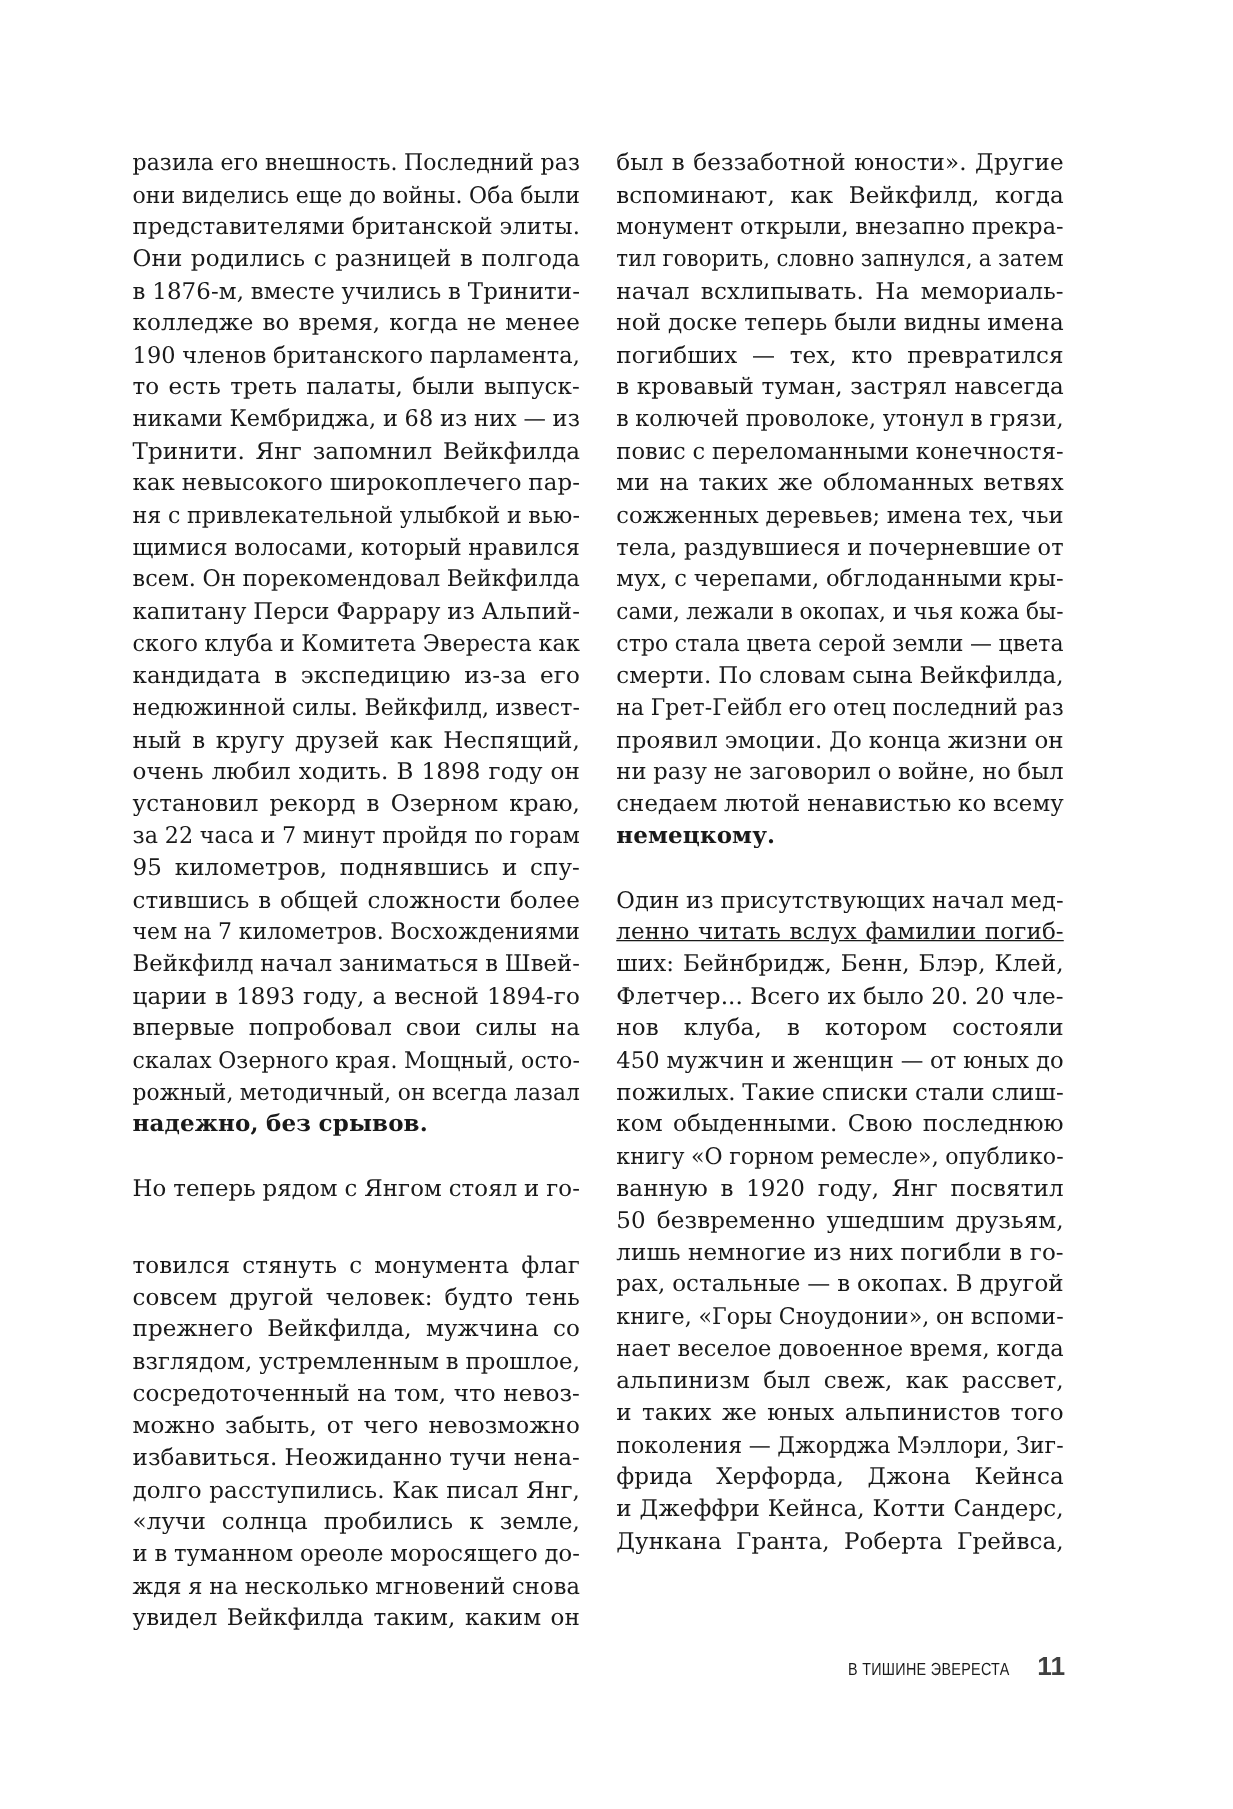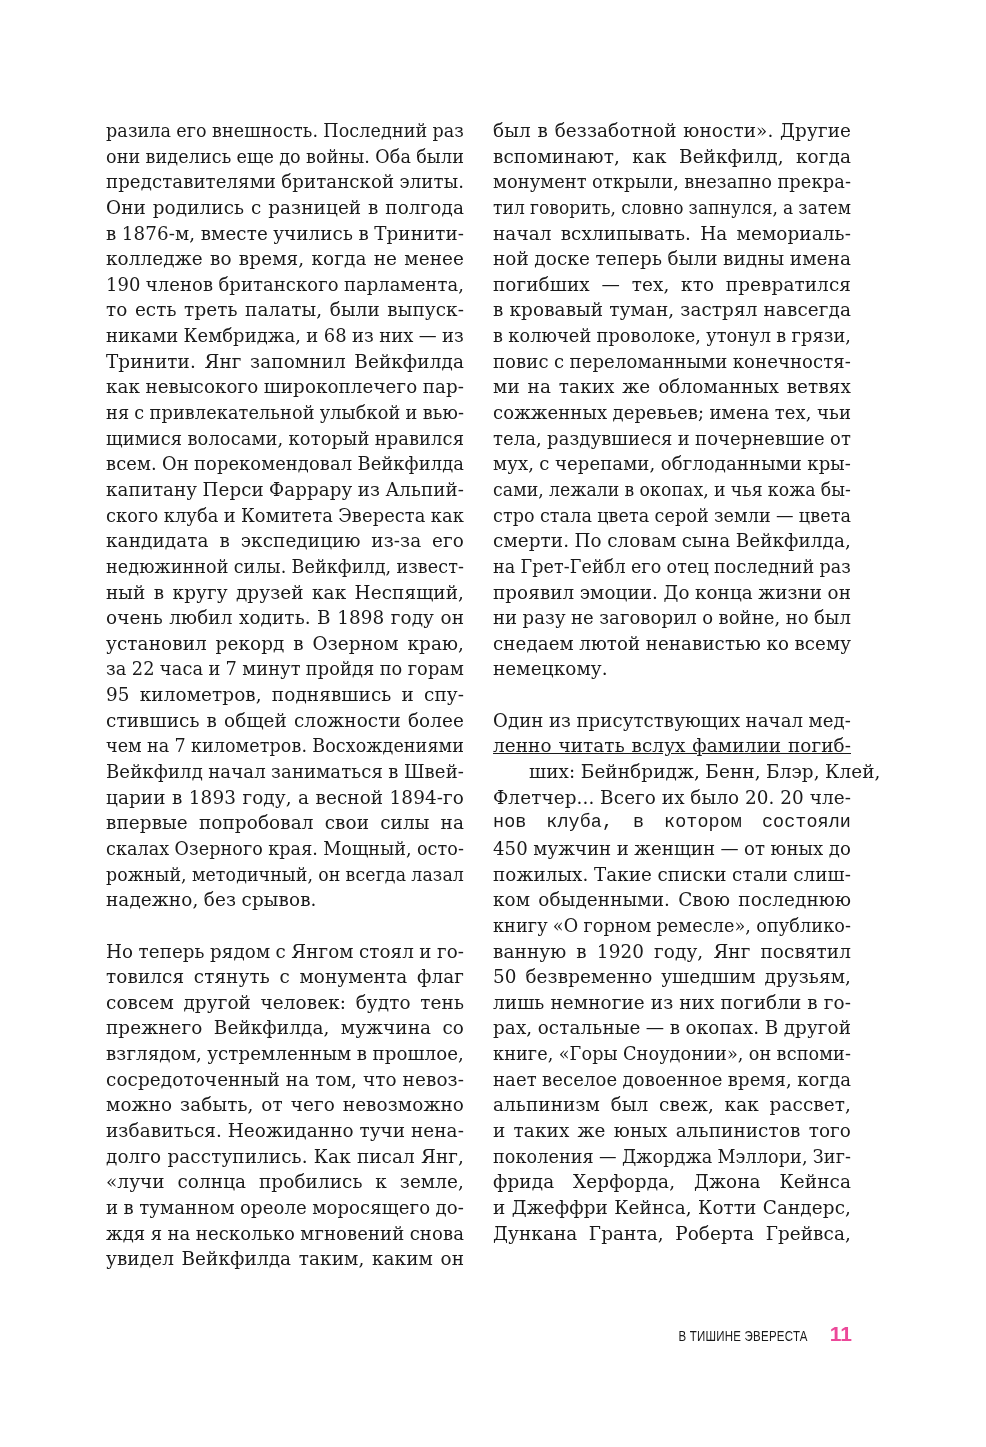--- a/index.html
+++ b/index.html
@@ -30,20 +30,21 @@
     .line {
       display: block;
       height: 25.65px;
       white-space: nowrap;
       text-align-last: justify;
       text-align: justify;
       overflow: visible;
     }
     .line.last {
       text-align-last: left;
+      font-weight: bold;
     }
     .para-gap {
       display: block;
       height: 25.65px;
     }
     .footer {
       position: absolute;
       top: 1322px;
       left: 600px;
       width: 252px;
@@ -57,21 +58,21 @@
       font-size: 14px;
       letter-spacing: 0.3px;
       transform: scaleX(0.82);
       transform-origin: right center;
       margin-right: 22px;
       color: #1a1a1a;
     }
     .page-number {
       font-size: 21px;
       font-weight: bold;
-      color: #ec4899;
+      color: #404040;
     }
   </style>
 </head>
 <body>
 
 <div class="column col-left">
   <div>
     <span class="line" style="white-space: normal;"><span style="white-space: nowrap; display: inline-block; transform-origin: left center; transform: scaleX(0.954031);">разила его внешность. Последний раз</span></span>
     <span class="line" style="white-space: normal;"><span style="white-space: nowrap; display: inline-block; transform-origin: left center; transform: scaleX(0.955463);">они виделись еще до войны. Оба были</span></span>
     <span class="line" style="white-space: normal;"><span style="white-space: nowrap; display: inline-block; transform-origin: left center; transform: scaleX(0.984319);">представителями британской элиты.</span></span>
@@ -100,21 +101,21 @@
     <span class="line" style="white-space: normal;"><span style="white-space: nowrap; display: inline-block; transform-origin: left center; transform: scaleX(0.982336);">Вейкфилд начал заниматься в Швей-</span></span>
     <span class="line" style="white-space: nowrap;">царии в 1893 году, а весной 1894-го</span>
     <span class="line" style="white-space: nowrap;">впервые попробовал свои силы на</span>
     <span class="line" style="white-space: normal;"><span style="white-space: nowrap; display: inline-block; transform-origin: left center; transform: scaleX(0.954706);">скалах Озерного края. Мощный, осто-</span></span>
     <span class="line" style="white-space: normal;"><span style="white-space: nowrap; display: inline-block; transform-origin: left center; transform: scaleX(0.944747);">рожный, методичный, он всегда лазал</span></span>
     <span class="line last" style="white-space: nowrap;">надежно, без срывов.</span>
   </div>
   <span class="para-gap"></span>
   <div>
     <span class="line" style="white-space: normal;"><span style="white-space: nowrap; display: inline-block; transform-origin: left center; transform: scaleX(0.992979);">Но теперь рядом с Янгом стоял и го-</span></span>
-    <span class="line" style="white-space: nowrap;">товился стянуть с монумента флаг</span>
+    <span class="line" style="white-space: nowrap; margin-top: 36px;">товился стянуть с монумента флаг</span>
     <span class="line" style="white-space: nowrap;">совсем другой человек: будто тень</span>
     <span class="line" style="white-space: nowrap;">прежнего Вейкфилда, мужчина со</span>
     <span class="line" style="white-space: normal;"><span style="white-space: nowrap; display: inline-block; transform-origin: left center; transform: scaleX(0.990275);">взглядом, устремленным в прошлое,</span></span>
     <span class="line" style="white-space: nowrap;">сосредоточенный на том, что невоз-</span>
     <span class="line" style="white-space: nowrap;">можно забыть, от чего невозможно</span>
     <span class="line" style="white-space: nowrap;">избавиться. Неожиданно тучи нена-</span>
     <span class="line" style="white-space: nowrap;">долго расступились. Как писал Янг,</span>
     <span class="line" style="white-space: nowrap;">«лучи солнца пробились к земле,</span>
     <span class="line" style="white-space: normal;"><span style="white-space: nowrap; display: inline-block; transform-origin: left center; transform: scaleX(0.984362);">и в туманном ореоле моросящего до-</span></span>
     <span class="line" style="white-space: normal;"><span style="white-space: nowrap; display: inline-block; transform-origin: left center; transform: scaleX(0.980025);">ждя я на несколько мгновений снова</span></span>
@@ -144,23 +145,23 @@
     <span class="line" style="white-space: normal;"><span style="white-space: nowrap; display: inline-block; transform-origin: left center; transform: scaleX(0.953515);">на Грет-Гейбл его отец последний раз</span></span>
     <span class="line" style="white-space: normal;"><span style="white-space: nowrap; display: inline-block; transform-origin: left center; transform: scaleX(0.995568);">проявил эмоции. До конца жизни он</span></span>
     <span class="line" style="white-space: normal;"><span style="white-space: nowrap; display: inline-block; transform-origin: left center; transform: scaleX(0.979271);">ни разу не заговорил о войне, но был</span></span>
     <span class="line" style="white-space: normal;"><span style="white-space: nowrap; display: inline-block; transform-origin: left center; transform: scaleX(0.990318);">снедаем лютой ненавистью ко всему</span></span>
     <span class="line last" style="white-space: nowrap;">немецкому.</span>
   </div>
   <span class="para-gap"></span>
   <div>
     <span class="line" style="white-space: normal;"><span style="white-space: nowrap; display: inline-block; transform-origin: left center; transform: scaleX(0.984573);">Один из присутствующих начал мед-</span></span>
     <span class="line" style="white-space: nowrap; text-decoration: underline;">ленно читать вслух фамилии погиб-</span>
-    <span class="line" style="white-space: nowrap; margin-left: 36px;">ших: Бейнбридж, Бенн, Блэр, Клей,</span>
+    <span class="line" style="white-space: nowrap;">ших: Бейнбридж, Бенн, Блэр, Клей,</span>
     <span class="line" style="white-space: nowrap;">Флетчер... Всего их было 20. 20 чле-</span>
-    <span class="line" style="white-space: nowrap; font-family: Liberation Mono, monospace;">нов клуба, в котором состояли</span>
+    <span class="line" style="white-space: nowrap;">нов клуба, в котором состояли</span>
     <span class="line" style="white-space: normal;"><span style="white-space: nowrap; display: inline-block; transform-origin: left center; transform: scaleX(0.984362);">450 мужчин и женщин — от юных до</span></span>
     <span class="line" style="white-space: normal;"><span style="white-space: nowrap; display: inline-block; transform-origin: left center; transform: scaleX(0.996131);">пожилых. Такие списки стали слиш-</span></span>
     <span class="line" style="white-space: nowrap;">ком обыденными. Свою последнюю</span>
     <span class="line" style="white-space: normal;"><span style="white-space: nowrap; display: inline-block; transform-origin: left center; transform: scaleX(0.95838);">книгу «О горном ремесле», опублико-</span></span>
     <span class="line" style="white-space: nowrap;">ванную в 1920 году, Янг посвятил</span>
     <span class="line" style="white-space: nowrap;">50 безвременно ушедшим друзьям,</span>
     <span class="line" style="white-space: nowrap;">лишь немногие из них погибли в го-</span>
     <span class="line" style="white-space: normal;"><span style="white-space: nowrap; display: inline-block; transform-origin: left center; transform: scaleX(0.997953);">рах, остальные — в окопах. В другой</span></span>
     <span class="line" style="white-space: normal;"><span style="white-space: nowrap; display: inline-block; transform-origin: left center; transform: scaleX(0.960429);">книге, «Горы Сноудонии», он вспоми-</span></span>
     <span class="line" style="white-space: normal;"><span style="white-space: nowrap; display: inline-block; transform-origin: left center; transform: scaleX(0.979062);">нает веселое довоенное время, когда</span></span>

